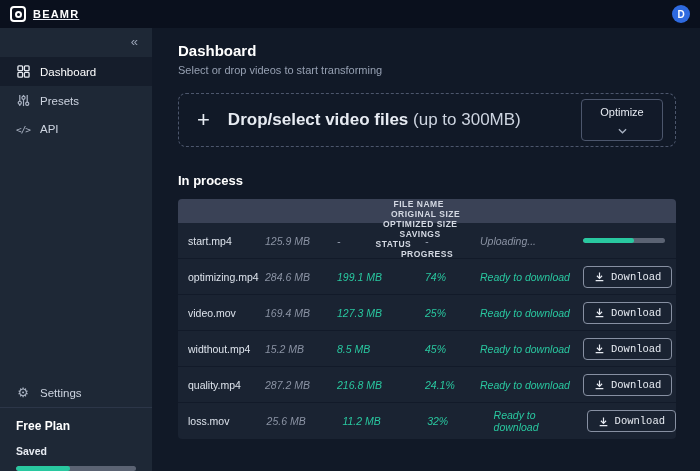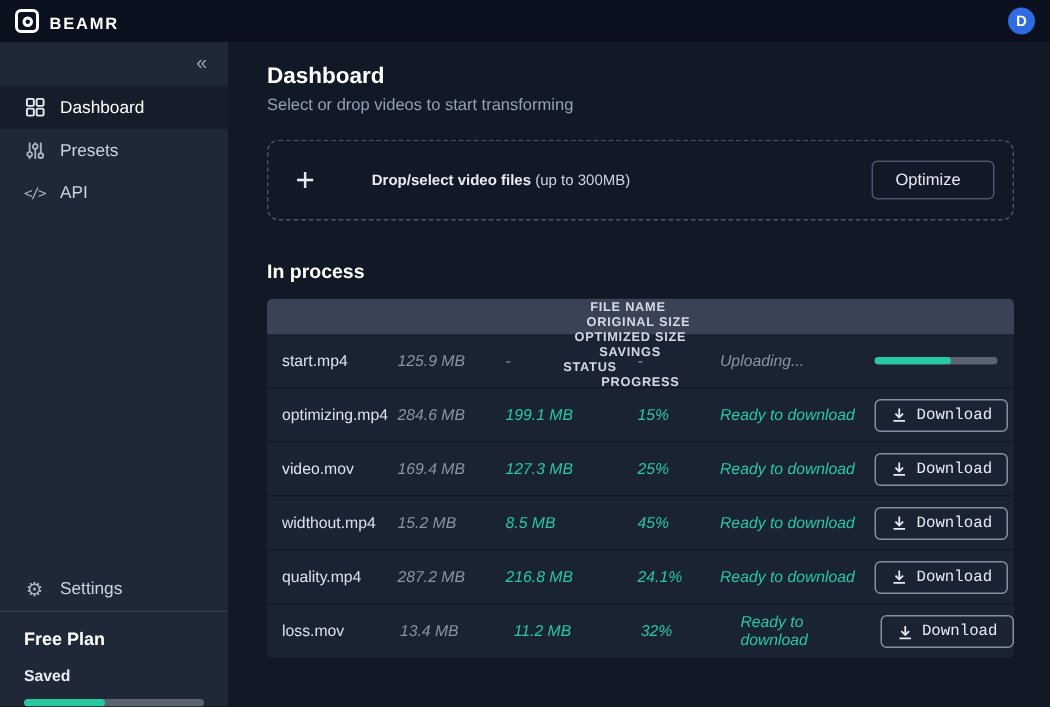--- a/index.html
+++ b/index.html
@@ -1,21 +1,21 @@
 <!DOCTYPE html>
 <html><head>
 <meta charset="utf-8">
 <style>
   * { margin:0; padding:0; box-sizing:border-box; }
   html,body { width:700px; height:471px; overflow:hidden; }
   body { font-family:"Liberation Sans",sans-serif; background:#111927; color:#e7ebf2; font-size:12px; }
 
   
   .topbar { height:28px; background:#0a101d; display:flex; align-items:center; justify-content:space-between; padding:0 10px; }
-  .brand { display:flex; align-items:flex-end; gap:7px; }
+  .brand { display:flex; align-items:center; gap:7px;text-decoration:underline; }
   .logo { width:16px; height:16px; border:2px solid #fff; border-radius:4px; display:flex; align-items:center; justify-content:center; }
   .logo-circle { width:7px; height:7px; border:2px solid #fff; border-radius:50%; }
   .brand-name { font-size:11px; font-weight:bold; letter-spacing:1.2px; color:#fff; }
   .avatar { width:18px; height:18px; border-radius:50%; background:#2e6ae0; color:#fff; font-size:10px; font-weight:bold; display:flex; align-items:center; justify-content:center; cursor:pointer; }
 
   
   .app { display:flex; height:443px; }
   .sidebar { width:152px; background:#1e2836; display:flex; flex-direction:column; }
   .main { flex:1; background:#111927; padding:14px 24px 0 26px; overflow:hidden; }
 
@@ -35,24 +35,24 @@
   .bar { height:5px; background:#5b6373; border-radius:3px; overflow:hidden; }
   .bar-fill { height:100%; background:#29c8a0; border-radius:3px; }
 
   
   .page-title { font-size:15px; font-weight:bold; color:#fff; }
   .page-sub { font-size:11px; color:#96a0b2; margin-top:5px; }
 
   
   .dropzone { margin-top:17px; border:1px dashed #4c566c; border-radius:8px; height:54px; display:flex; align-items:center; padding:0 12px 0 18px; cursor:pointer; }
   .plus { font-size:22px; font-weight:300; color:#e7ebf2; line-height:1; margin-right:18px; }
-  .dz-text { font-size:10px; color:#e7ebf2;margin-left:20px; }
+  .dz-text { font-size:17px; color:#e7ebf2; }
   .dz-bold { font-weight:bold; }
   .dz-note { color:#cdd4e0; }
-  .select { margin-left:auto; display:flex; align-items:center; justify-content:space-between; gap:10px; width:82px; border:1px solid #4c566c; border-radius:4px; background:#121a29; color:#e7ebf2; font-size:11px; padding:6px 15px; cursor:pointer; font-family:inherit; }
+  .select { margin-left:auto; display:flex; align-items:center; justify-content:space-between; gap:10px; width:82px; border:1px solid #4c566c; border-radius:4px; background:#121a29; color:#e7ebf2; font-size:11px; padding:6px 4px; cursor:pointer; font-family:inherit;flex-direction:column; }
   .select svg { color:#aab3c3; }
 
   
   .section-title { font-size:13px; font-weight:bold; color:#fff; margin-top:26px; }
   .table { margin-top:11px; border-radius:4px; overflow:hidden; }
   .thead { display:flex; background:#3a4256; align-items:center; height:24px;flex-direction:column; }
   .th { font-size:8.5px; font-weight:bold; letter-spacing:0.5px; color:#d4d9e3; }
   .row { display:flex; align-items:center; height:36px; background:#1a2332; border-bottom:1px solid #121a29; font-size:10.5px; }
   .row:last-child { border-bottom:none;gap:36px; }
   .c0 { width:87px; padding-left:10px; }
@@ -178,21 +178,21 @@
         <div class="rowbar-fill" style="width: 62%;"></div>
       </div>
 
     </div>
   </div>
 
   <div class="row">
     <div class="c0 file">optimizing.mp4</div>
     <div class="c1 dim">284.6 MB</div>
     <div class="c2 dim teal">199.1 MB</div>
-    <div class="c3 dim teal">15%</div>
+    <div class="c3 dim teal">74%</div>
     <div class="c4 dim teal">Ready to download</div>
     <div class="c5">
 
       <button class="dl-btn">
         <svg width="11" height="11" viewBox="0 0 12 12" fill="none" stroke="currentColor" stroke-width="1.3">
           <path d="M6 1.5v6"></path>
                   <path d="M3.2 5.2L6 8l2.8-2.8"></path>
                   <path d="M1.8 10.5h8.4"></path>
         </svg>
         <span>Download</span>
@@ -252,21 +252,21 @@
                   <path d="M3.2 5.2L6 8l2.8-2.8"></path>
                   <path d="M1.8 10.5h8.4"></path>
         </svg>
         <span>Download</span>
       </button>
     </div>
   </div>
 
   <div class="row">
     <div class="c0 file">loss.mov</div>
-    <div class="c1 dim">13.4 MB</div>
+    <div class="c1 dim">25.6 MB</div>
     <div class="c2 dim teal">11.2 MB</div>
     <div class="c3 dim teal">32%</div>
     <div class="c4 dim teal">Ready to download</div>
     <div class="c5">
 
       <button class="dl-btn">
         <svg width="11" height="11" viewBox="0 0 12 12" fill="none" stroke="currentColor" stroke-width="1.3">
           <path d="M6 1.5v6"></path>
                   <path d="M3.2 5.2L6 8l2.8-2.8"></path>
                   <path d="M1.8 10.5h8.4"></path>

